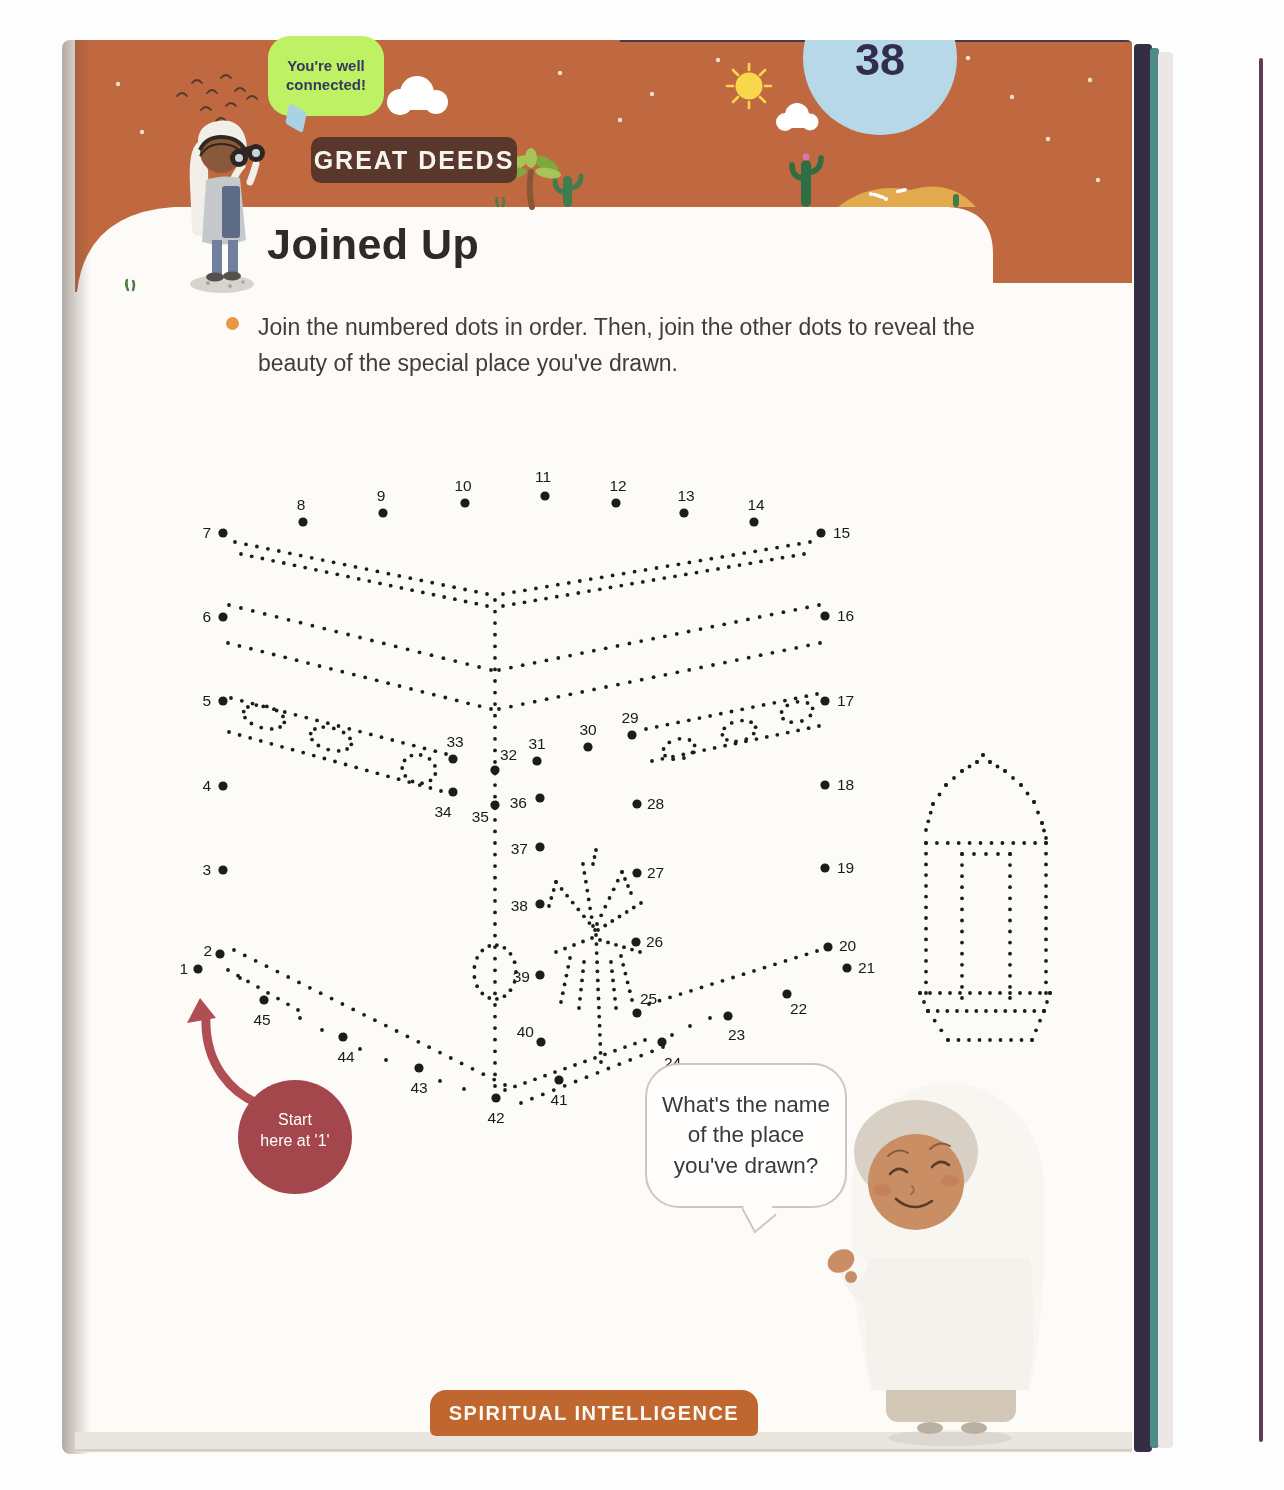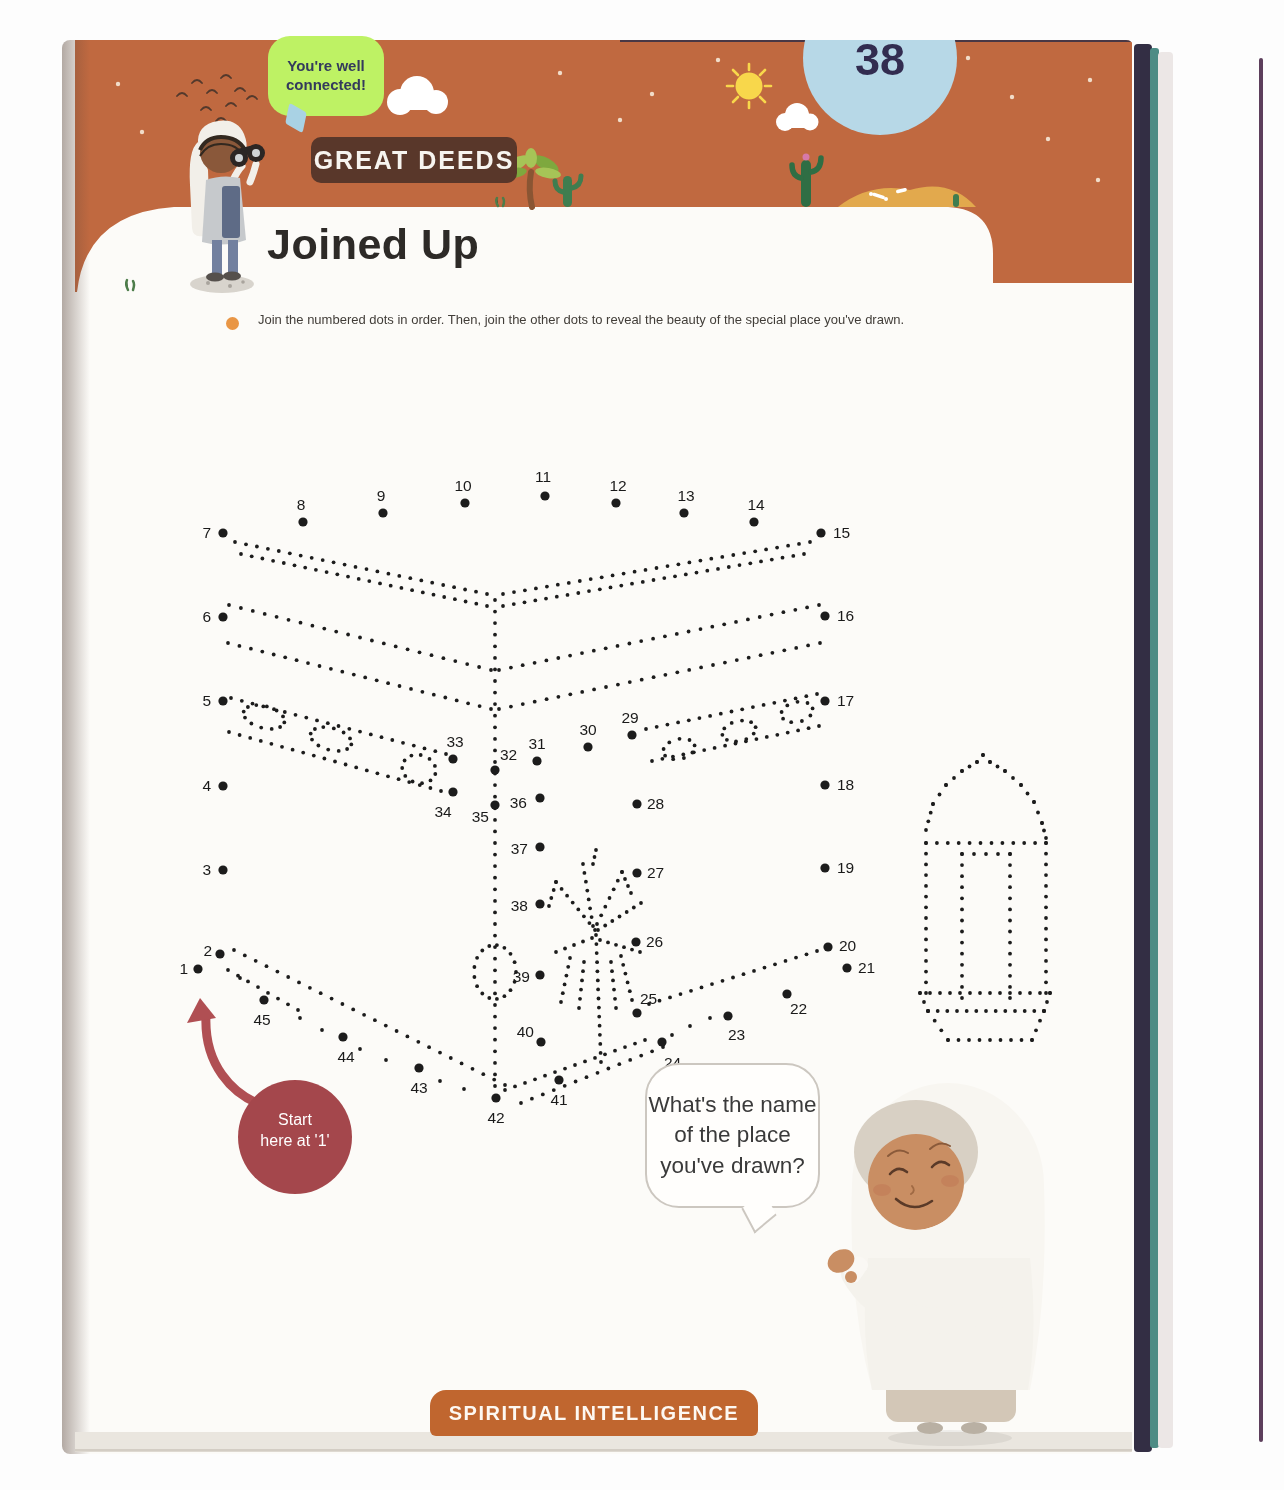--- a/index.html
+++ b/index.html
@@ -11,24 +11,24 @@
     display:flex;align-items:center;justify-content:center;text-align:center;
     font-weight:bold;font-size:15px;line-height:1.25;color:#333a5c;white-space:pre-line;}
   .bubble-blue-tail{left:286px;top:108px;width:20px;height:20px;background:#a9d2e4;
     transform:rotate(30deg) skewX(18deg);border-radius:3px;}
   .banner{left:287px;top:137px;width:206px;height:46px;background:#59372a;border-radius:10px;
     display:flex;align-items:center;justify-content:center;color:#f7f4ef;font-weight:800;
     font-size:25px;letter-spacing:2px;margin-left:24px;}
   .pagenum{left:845px;top:34px;width:70px;text-align:center;font-weight:800;font-size:45px;color:#322c50;}
   .title{left:267px;top:220px;font-weight:800;font-size:43px;color:#2d2a27;letter-spacing:0.5px;}
   .bullet{left:226px;top:317px;width:13px;height:13px;border-radius:50%;background:#e99645;}
-  .instruction{left:258px;top:310px;width:735px;font-size:13px;line-height:1.55;color:#413d38;}
+  .instruction{left:258px;top:310px;width:735px;font-size:23px;line-height:1.55;color:#413d38;}
   .start-text{left:243px;top:1110px;width:104px;text-align:center;color:#ffffff;font-weight:normal;
     font-size:16px;line-height:1.3;white-space:pre-line;}
-  .bubble-q{left:645px;top:1063px;width:175px;height:145px;background:#fffefc;
+  .bubble-q{left:645px;top:1063px;width:202px;height:145px;background:#fffefc;
     border:2px solid #ccc7c0;border-radius:34px;box-sizing:border-box;
     display:flex;align-items:center;justify-content:center;}
   .bubble-q-inner{width:184px;text-align:center;font-size:22.5px;line-height:1.35;color:#3a3a3a;font-weight:500;}
   .bubble-q-tail{left:745px;top:1198px;width:26px;height:26px;background:#fffefc;
     border-right:2px solid #ccc7c0;border-bottom:2px solid #ccc7c0;
     transform:rotate(62deg) skewX(12deg);}
   .footer-tab{left:430px;top:1390px;width:328px;height:46px;background:#c0662f;
     border-radius:16px 16px 6px 6px;display:flex;align-items:center;justify-content:center;
     color:#fdf8f2;font-weight:800;font-size:20px;letter-spacing:1.5px;}
 </style>

